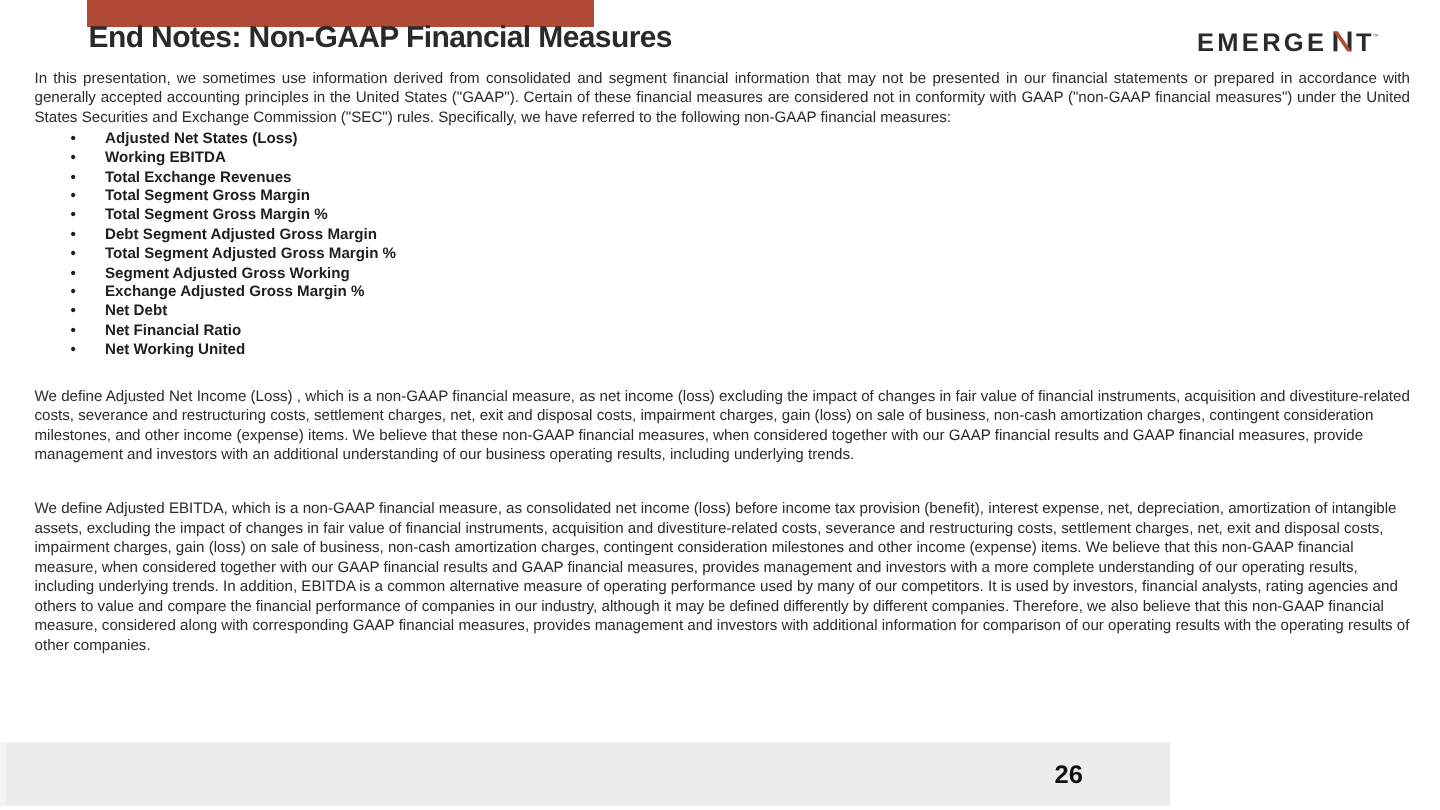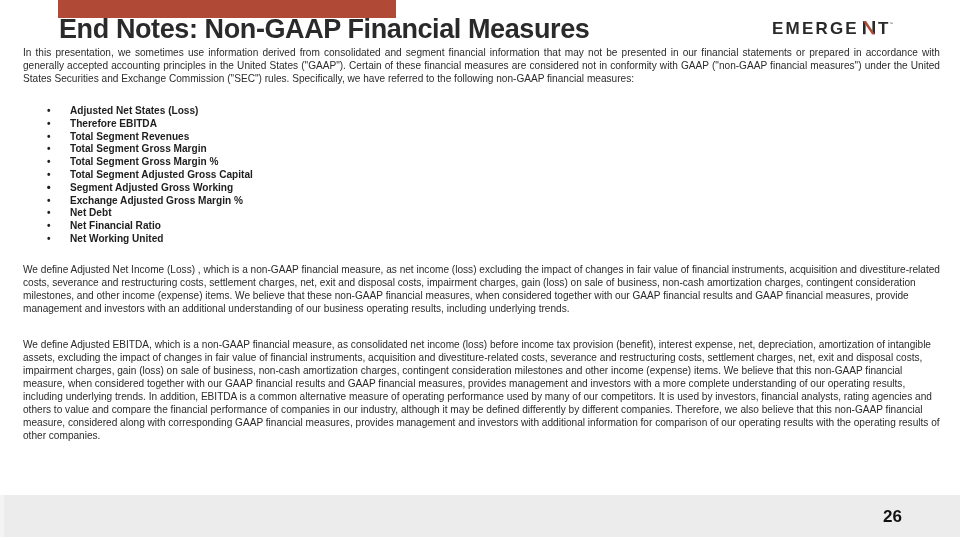--- a/index.html
+++ b/index.html
@@ -6,46 +6,46 @@
     html, body { width: 960px; height: 540px; overflow: hidden; background: #ffffff; }
     body { position: relative; font-family: "Liberation Sans", "DejaVu Sans", sans-serif; color: #222222; }
 
     .accent-bar {
       position: absolute; left: 58px; top: 0; width: 338px; height: 18px;
       background: #b04a36;
     }
     .page-title {
       position: absolute; left: 59px; top: 14px;
       font-family: "Liberation Sans", sans-serif; font-weight: 700;
-      font-size: 27px; letter-spacing: -0.4px; color: #2a2a2a; white-space: nowrap;
+      font-size: 20px; letter-spacing: -0.4px; color: #2a2a2a; white-space: nowrap;
     }
     .logo {
-      position: absolute; left: 772px; top: 18px; height: 20px;
+      position: absolute; left: 798px; top: 18px; height: 20px;
       display: flex; align-items: center;
     }
     .logo svg { display: block; }
 
     .content {
       position: absolute; left: 23px; top: 46px; width: 917px;
       font-size: 10.1px; line-height: 13px; color: #2b2b2b;
     }
     .para { text-align: justify; }
     .para.ragged { text-align: left; margin-top: 17px; }
-    .intro { margin-bottom: 20px; }
+    .intro { margin-bottom: 2px; }
     .bullets { list-style: none; margin: 1px 0 4px 0; }
     .bullets li {
       position: relative; padding-left: 47px; font-weight: 700; line-height: 12.8px; color: #1e1e1e;
     }
     .bullets li .dot {
       position: absolute; left: 24px; top: 0; font-weight: 700;
     }
     .gap { height: 6px; }
 
     .footer {
-      position: absolute; left: 0; top: 495px; width: 960px; height: 42px;
+      position: absolute; left: 0; top: 495px; width: 780px; height: 42px;
       background: #ececec; border-left: 4px solid #f4f4f4;
     }
     .page-number {
       position: absolute; right: 58px; top: 12px;
       font-weight: 700; font-size: 17px; color: #111111;
     }
   </style>
 </head>
 <body>
 
@@ -64,26 +64,26 @@
     <text x="106" y="16" font-family="Liberation Sans, sans-serif" font-size="17" font-weight="700" fill="#2a2a2a">T</text>
     <text x="117" y="7" font-family="Liberation Sans, sans-serif" font-size="4" fill="#555">™</text>
   </svg>
 </div>
 
 <div class="content">
   <p class="para intro">In this presentation, we sometimes use information derived from consolidated and segment financial information that may not be presented in our financial statements or prepared in accordance with generally accepted accounting principles in the United States ("GAAP"). Certain of these financial measures are considered not in conformity with GAAP ("non-GAAP financial measures") under the United States Securities and Exchange Commission ("SEC") rules. Specifically, we have referred to the following non-GAAP financial measures:</p>
 
   <ul class="bullets">
     <li><span class="dot">•</span><span>Adjusted Net States (Loss)</span></li>
-    <li><span class="dot">•</span><span>Therefore EBITDA</span></li>
-    <li><span class="dot">•</span><span>Total Segment Revenues</span></li>
+    <li><span class="dot">•</span><span>Working EBITDA</span></li>
+    <li><span class="dot">•</span><span>Total Exchange Revenues</span></li>
     <li><span class="dot">•</span><span>Total Segment Gross Margin</span></li>
     <li><span class="dot">•</span><span>Total Segment Gross Margin %</span></li>
-    <li><span class="dot">•</span><span>Total Segment Adjusted Gross Capital</span></li>
-    <li><span class="dot">•</span></li>
+    <li><span class="dot">•</span><span>Debt Segment Adjusted Gross Margin</span></li>
+    <li><span class="dot">•</span><span>Total Segment Adjusted Gross Margin %</span></li>
     <li><span class="dot">•</span><span>Segment Adjusted Gross Working</span></li>
     <li><span class="dot">•</span><span>Exchange Adjusted Gross Margin %</span></li>
     <li><span class="dot">•</span><span>Net Debt</span></li>
     <li><span class="dot">•</span><span>Net Financial Ratio</span></li>
     <li><span class="dot">•</span><span>Net Working United</span></li>
   </ul>
 
   <p class="para ragged">We define Adjusted Net Income (Loss) , which is a non-GAAP financial measure, as net income (loss) excluding the impact of changes in fair value of financial instruments, acquisition and divestiture-related costs, severance and restructuring costs, settlement charges, net, exit and disposal costs, impairment charges, gain (loss) on sale of business, non-cash amortization charges, contingent consideration milestones, and other income (expense) items. We believe that these non-GAAP financial measures, when considered together with our GAAP financial results and GAAP financial measures, provide management and investors with an additional understanding of our business operating results, including underlying trends.</p>
   <div class="gap"></div>
   <p class="para ragged">We define Adjusted EBITDA, which is a non-GAAP financial measure, as consolidated net income (loss) before income tax provision (benefit), interest expense, net, depreciation, amortization of intangible assets, excluding the impact of changes in fair value of financial instruments, acquisition and divestiture-related costs, severance and restructuring costs, settlement charges, net, exit and disposal costs, impairment charges, gain (loss) on sale of business, non-cash amortization charges, contingent consideration milestones and other income (expense) items. We believe that this non-GAAP financial measure, when considered together with our GAAP financial results and GAAP financial measures, provides management and investors with a more complete understanding of our operating results, including underlying trends. In addition, EBITDA is a common alternative measure of operating performance used by many of our competitors. It is used by investors, financial analysts, rating agencies and others to value and compare the financial performance of companies in our industry, although it may be defined differently by different companies. Therefore, we also believe that this non-GAAP financial measure, considered along with corresponding GAAP financial measures, provides management and investors with additional information for comparison of our operating results with the operating results of other companies.</p>

